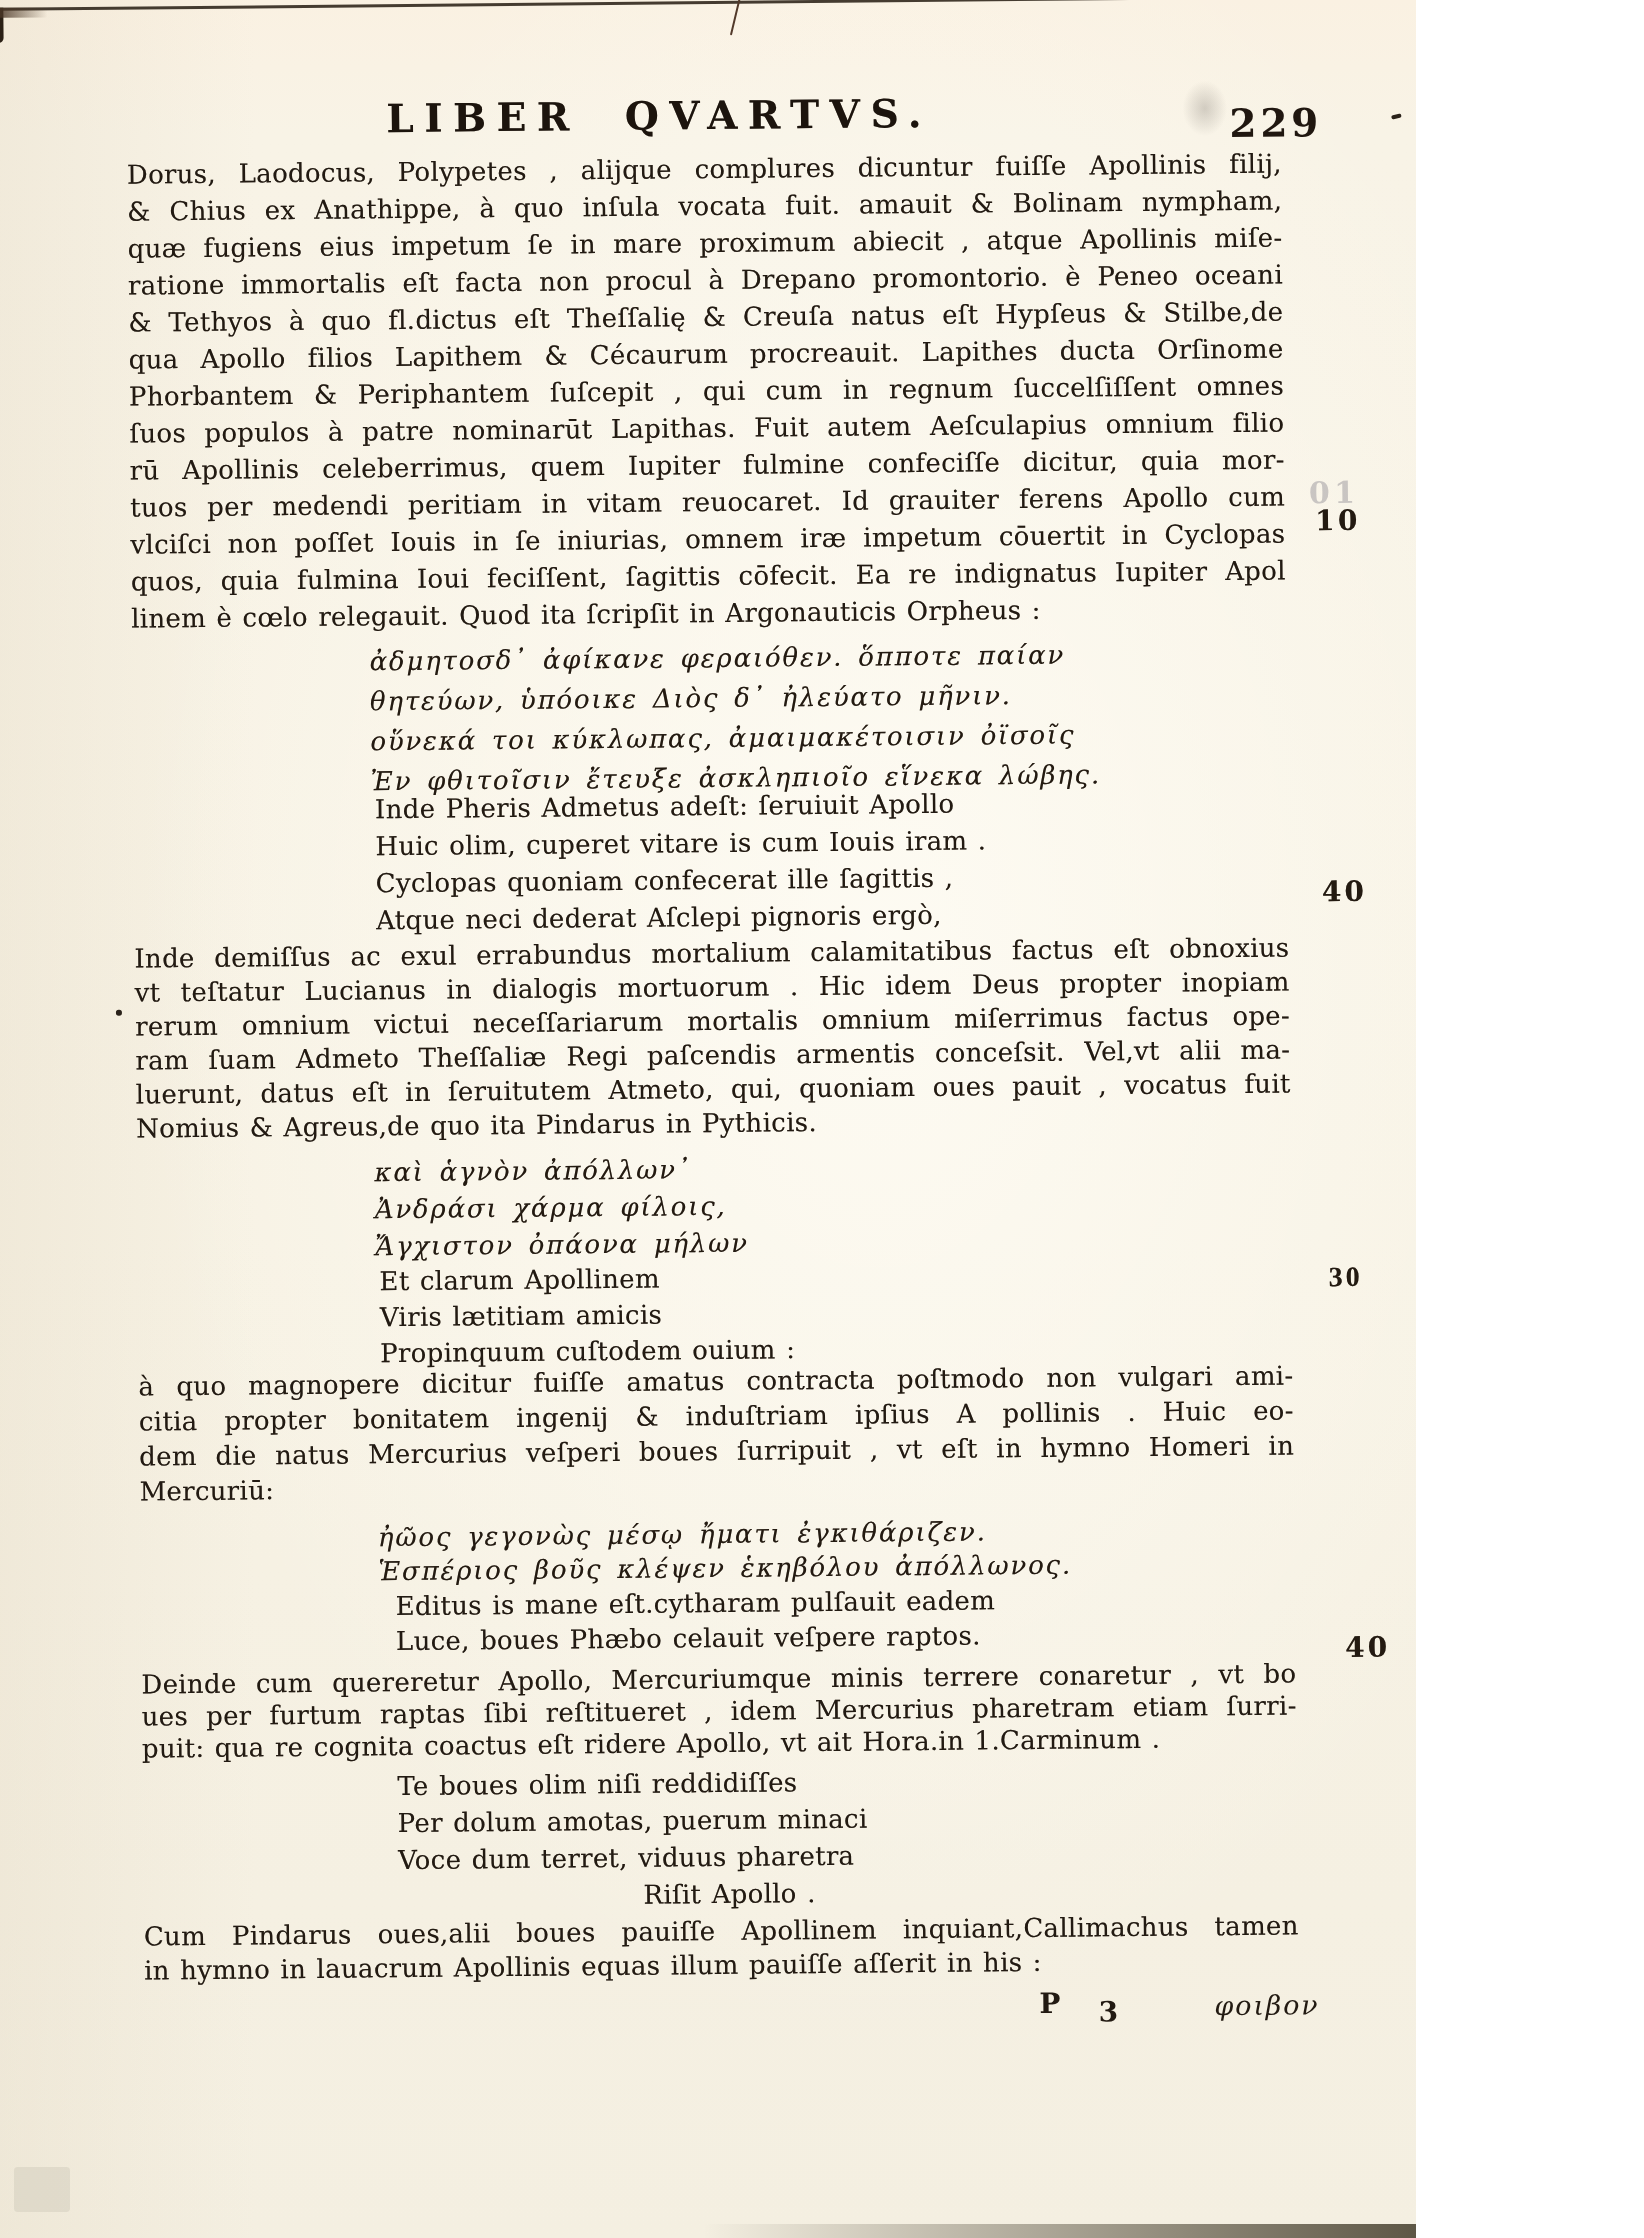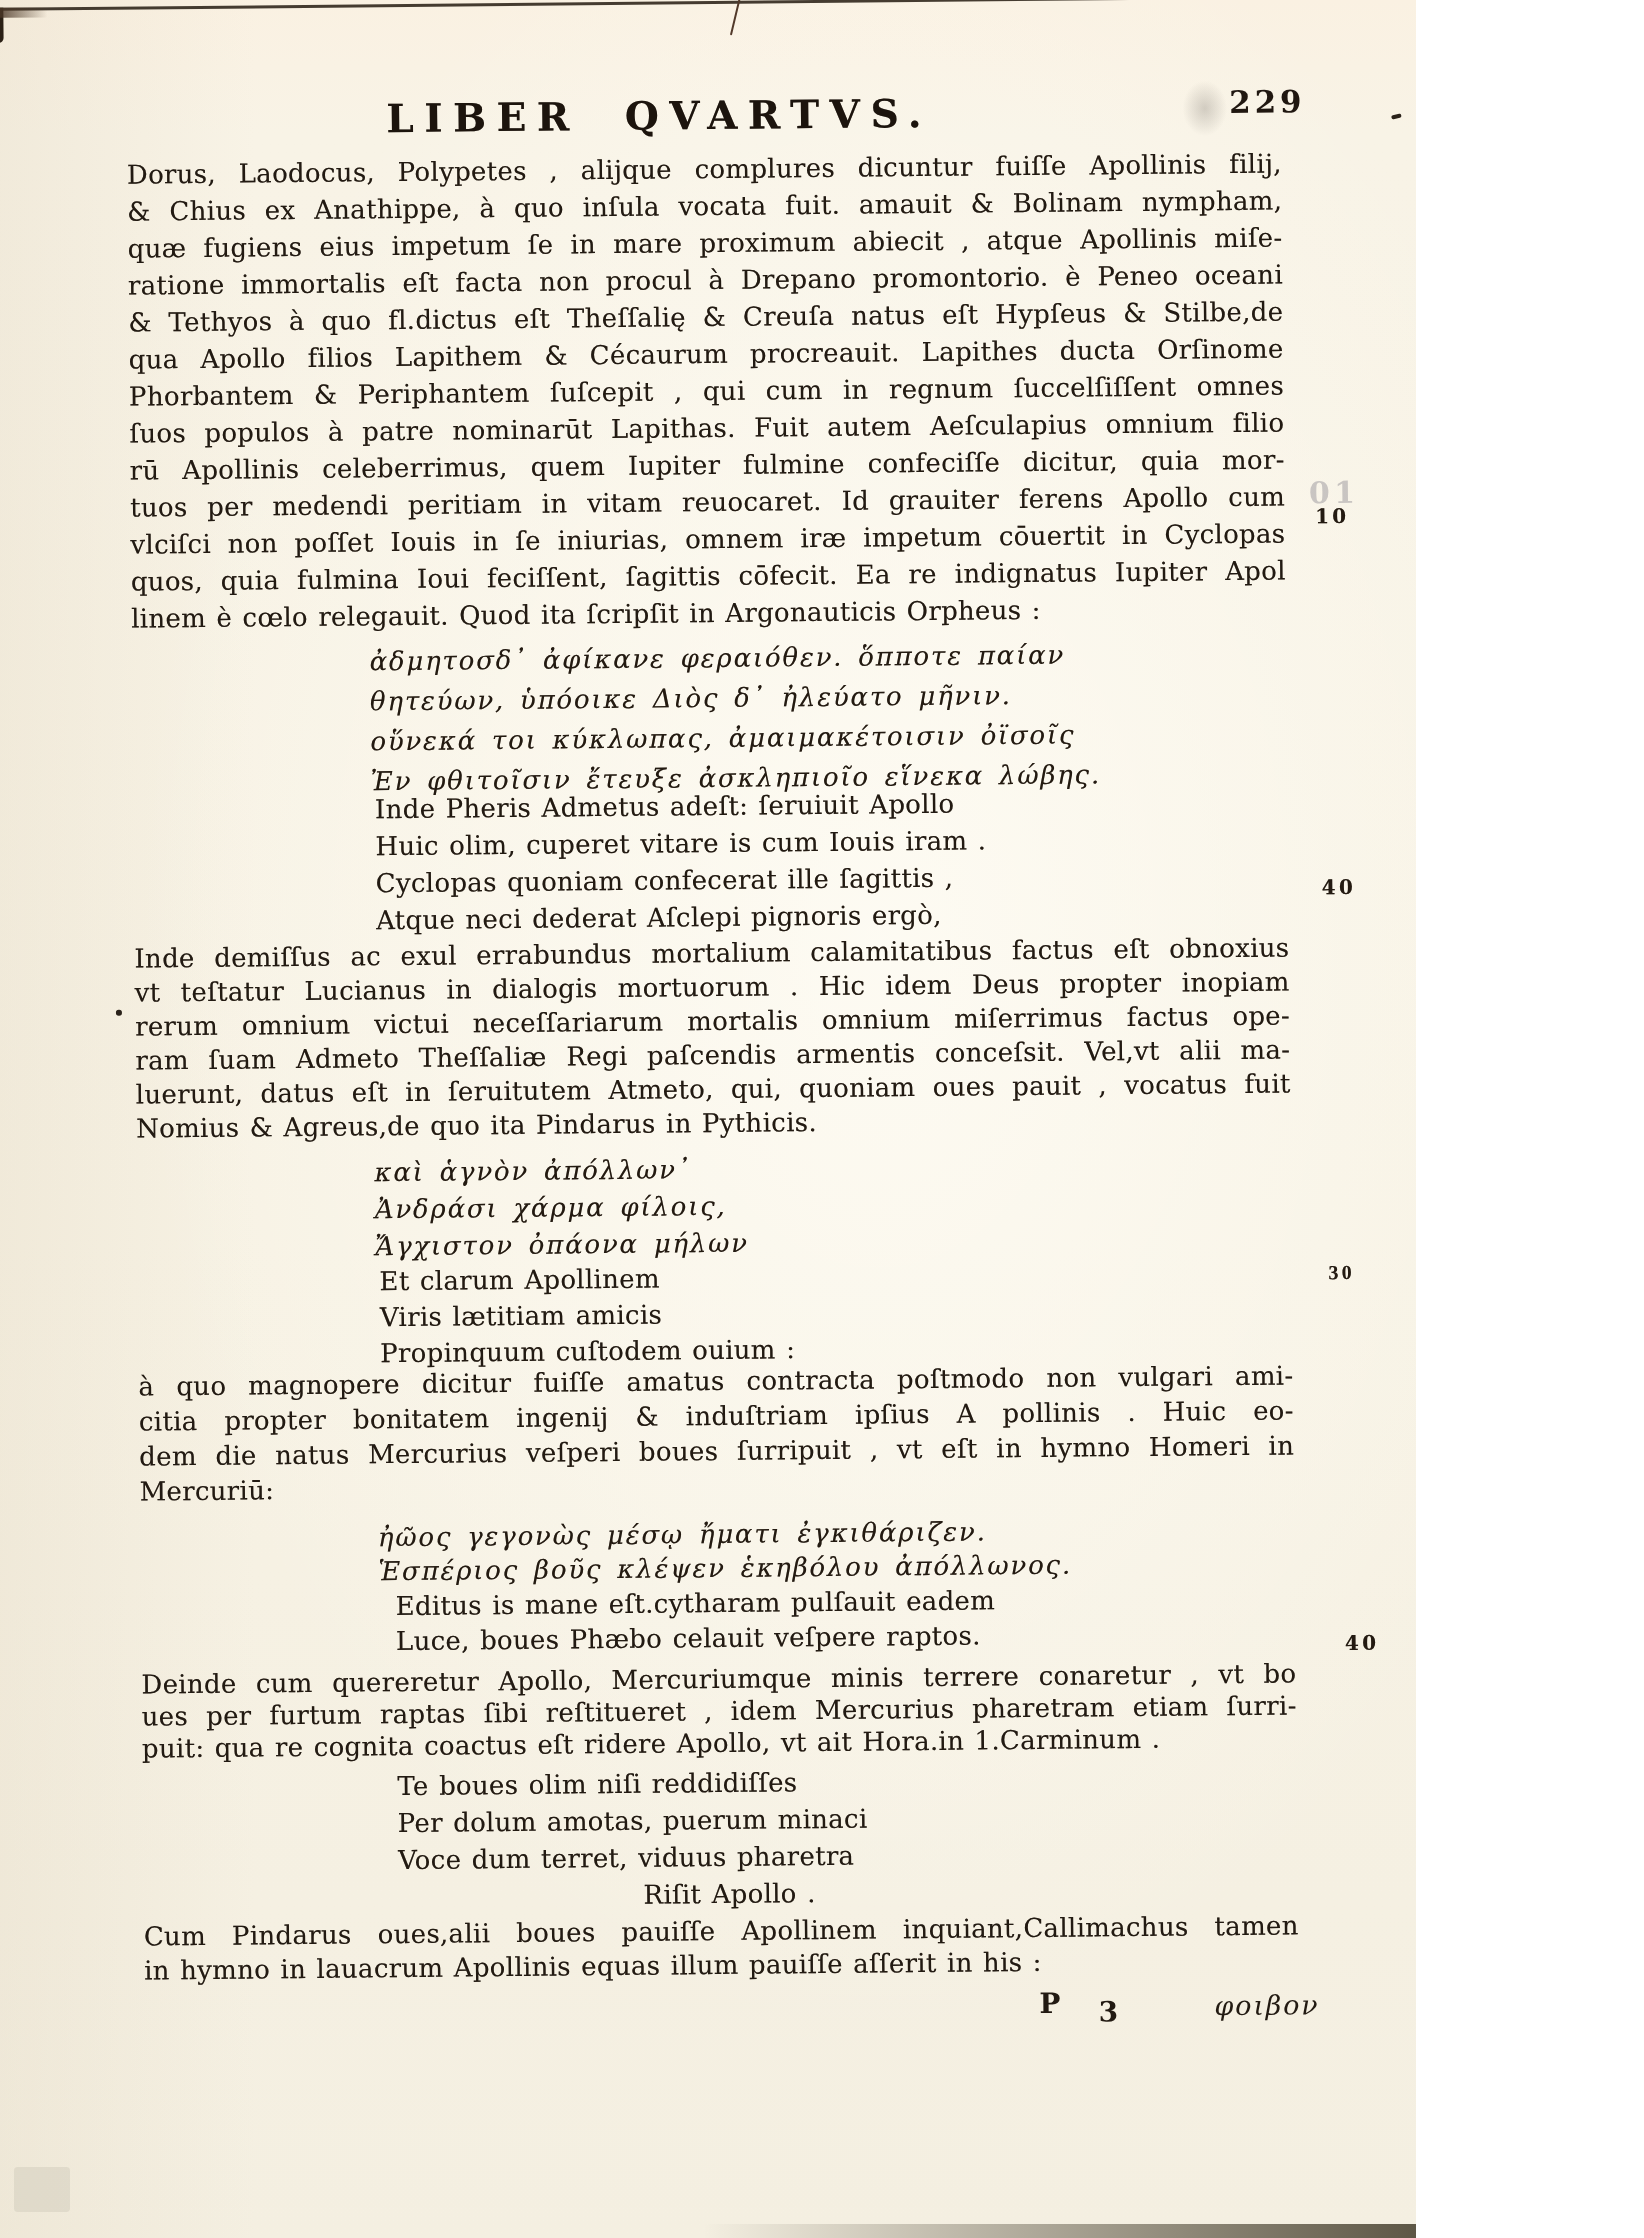--- a/index.html
+++ b/index.html
@@ -15,34 +15,34 @@
     color:#221a12;
   }
   #content{position:absolute;inset:0;transform:rotate(-0.55deg);transform-origin:822px 1119px;}
 
   .running-title{
     position:absolute;left:396px;top:91px;
     font-size:39px;font-weight:bold;letter-spacing:.27em;word-spacing:21px;
     color:#1c140d;text-shadow:0 0 0.6px rgba(25,16,8,.5);
   }
   .page-number{
-    position:absolute;left:1239px;top:88px;
-    font-size:31px;font-weight:bold;letter-spacing:3.7px;color:#201710;
+    position:absolute;left:1239px;top:104px;
+    font-size:39px;font-weight:bold;letter-spacing:3.7px;color:#201710;
   }
 
   .section{position:absolute;white-space:nowrap;}
   .section .line{text-shadow:0 0 0.6px rgba(30,20,10,.45);}
   .prose{font-size:26px;letter-spacing:0.3px;word-spacing:1.8px;}
   .prose .line{width:1155px;text-align:justify;text-align-last:justify;}
   .prose .line.last{text-align-last:left;}
   .verse{font-size:26px;letter-spacing:0.3px;word-spacing:1.8px;}
   .greek{font-size:26px;font-style:italic;letter-spacing:1.8px;word-spacing:4.9px;color:#231a11;}
 
   .margin-number{
-    position:absolute;font-size:20px;font-weight:bold;letter-spacing:3.1px;color:#231a11;
+    position:absolute;font-size:28px;font-weight:bold;letter-spacing:3.1px;color:#231a11;
     text-shadow:0 0 0.6px rgba(30,20,10,.45);
   }
 
   .signature{position:absolute;top:1989px;left:0;width:1644px;height:67px;font-size:28px;}
   .sig-mark{position:absolute;left:1031px;top:0;font-weight:bold;}
   .sig-num{position:absolute;left:1090px;top:8.6px;font-weight:bold;}
   .catchword{position:absolute;left:1206px;top:4.9px;font-style:italic;font-size:27px;letter-spacing:1.8px;}
 
   
   .artifact{position:absolute;pointer-events:none;}

